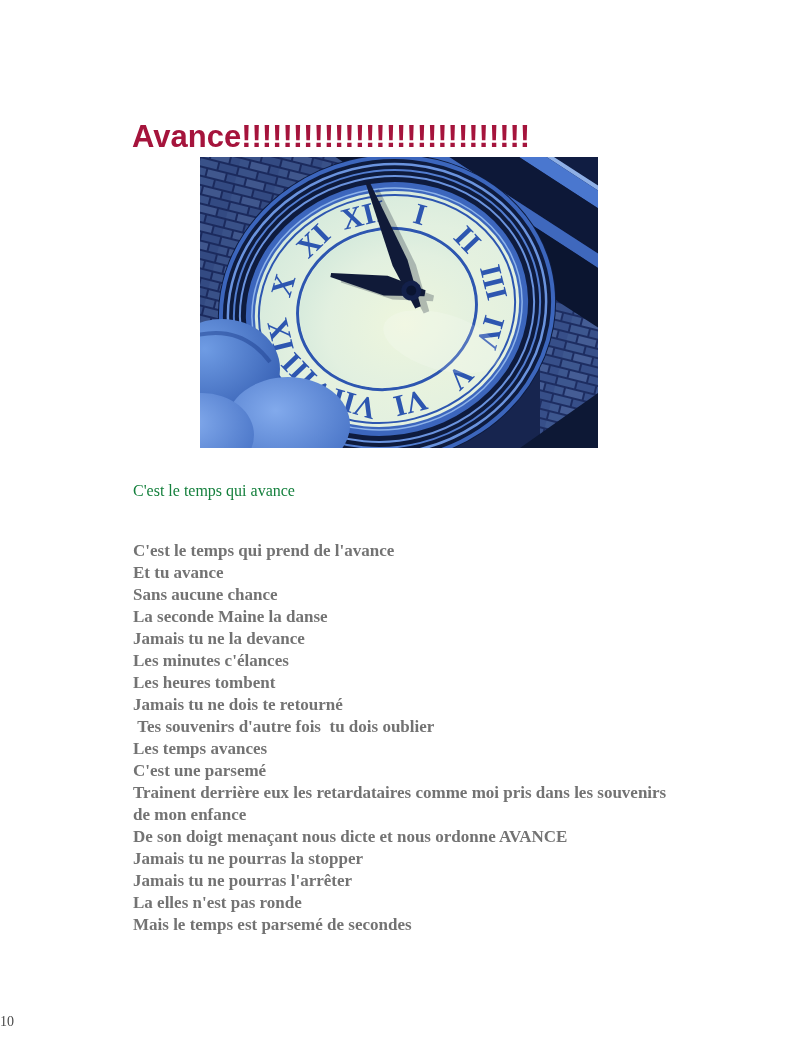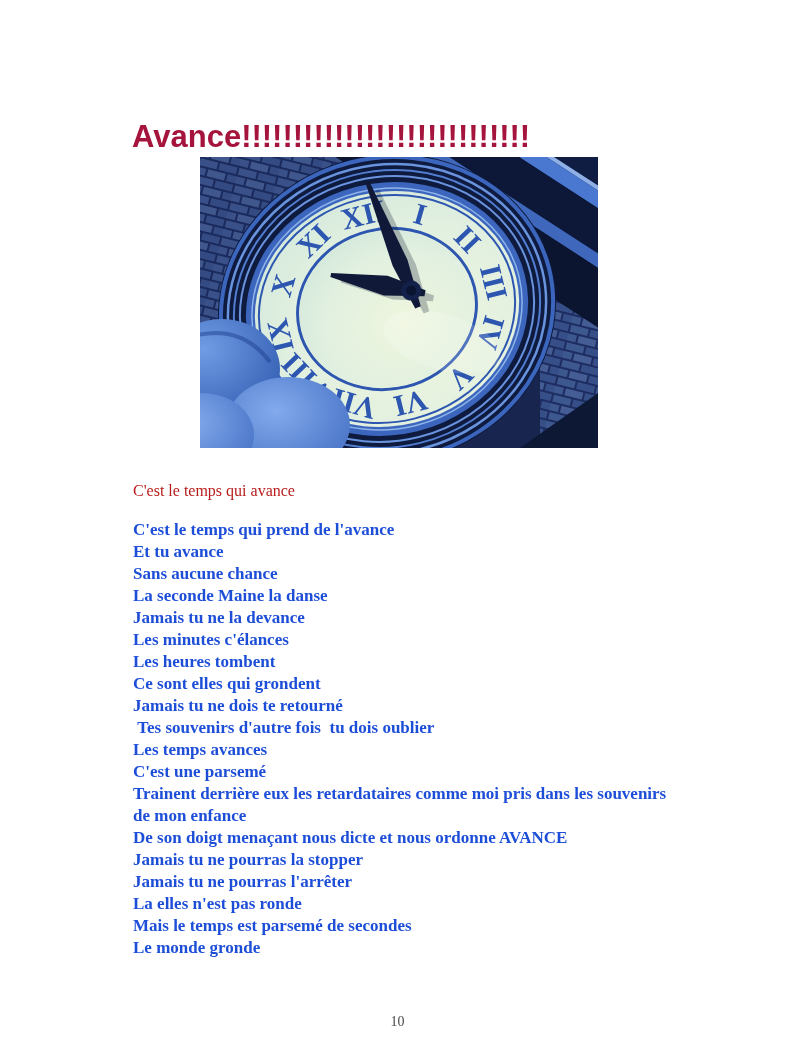--- a/index.html
+++ b/index.html
@@ -24,38 +24,38 @@
     letter-spacing: 0px;
     white-space: nowrap;
   }
   .clock-figure {
     position: absolute; left: 200px; top: 157px;
     width: 398px; height: 291px;
     overflow: hidden;
   }
   .poem-intro {
     position: absolute; left: 133px; top: 481px;
-    font-size: 16px; font-weight: 400; color: #b91c1c;
+    font-size: 16px; font-weight: 400; color: #15803d;
     line-height: 20px;
     white-space: pre-wrap;
   }
   .poem {
-    position: absolute; left: 133px; top: 519px;
+    position: absolute; left: 133px; top: 540px;
     width: 547px;
-    color: #1d4ed8;
+    color: #737373;
   }
   .poem p {
     margin: 0; padding: 0;
     font-size: 17px; font-weight: 700;
     line-height: 22px;
     white-space: pre-wrap;
   }
   .page-footer {
     position: absolute; left: 0; top: 1014px;
-    width: 795px; text-align: center;
+    width: 795px; text-align: left;
     font-size: 14px; color: #4a4a4a;
   }
 </style>
 </head>
 <body>
 
 <div class="page">
 
   <h1 class="doc-title" style="color: rgb(165, 20, 60);">Avance!!!!!!!!!!!!!!!!!!!!!!!!!!!!</h1>
 
@@ -170,29 +170,27 @@
   <div class="poem-intro">C'est le temps qui avance</div>
 
   <div class="poem">
     <p>C'est le temps qui prend de l'avance</p>
     <p>Et tu avance</p>
     <p>Sans aucune chance</p>
     <p>La seconde Maine la danse</p>
     <p>Jamais tu ne la devance</p>
     <p>Les minutes c'élances</p>
     <p>Les heures tombent</p>
-    <p>Ce sont elles qui grondent</p>
     <p>Jamais tu ne dois te retourné</p>
     <p> Tes souvenirs d'autre fois  tu dois oublier</p>
     <p>Les temps avances</p>
     <p>C'est une parsemé</p>
     <p>Trainent derrière eux les retardataires comme moi pris dans les souvenirs de mon enfance</p>
     <p>De son doigt menaçant nous dicte et nous ordonne AVANCE</p>
     <p>Jamais tu ne pourras la stopper</p>
     <p>Jamais tu ne pourras l'arrêter</p>
     <p>La elles n'est pas ronde</p>
     <p>Mais le temps est parsemé de secondes</p>
-    <p>Le monde gronde</p>
   </div>
 
   <div class="page-footer">10</div>
 
 </div>
 
 </body></html>

